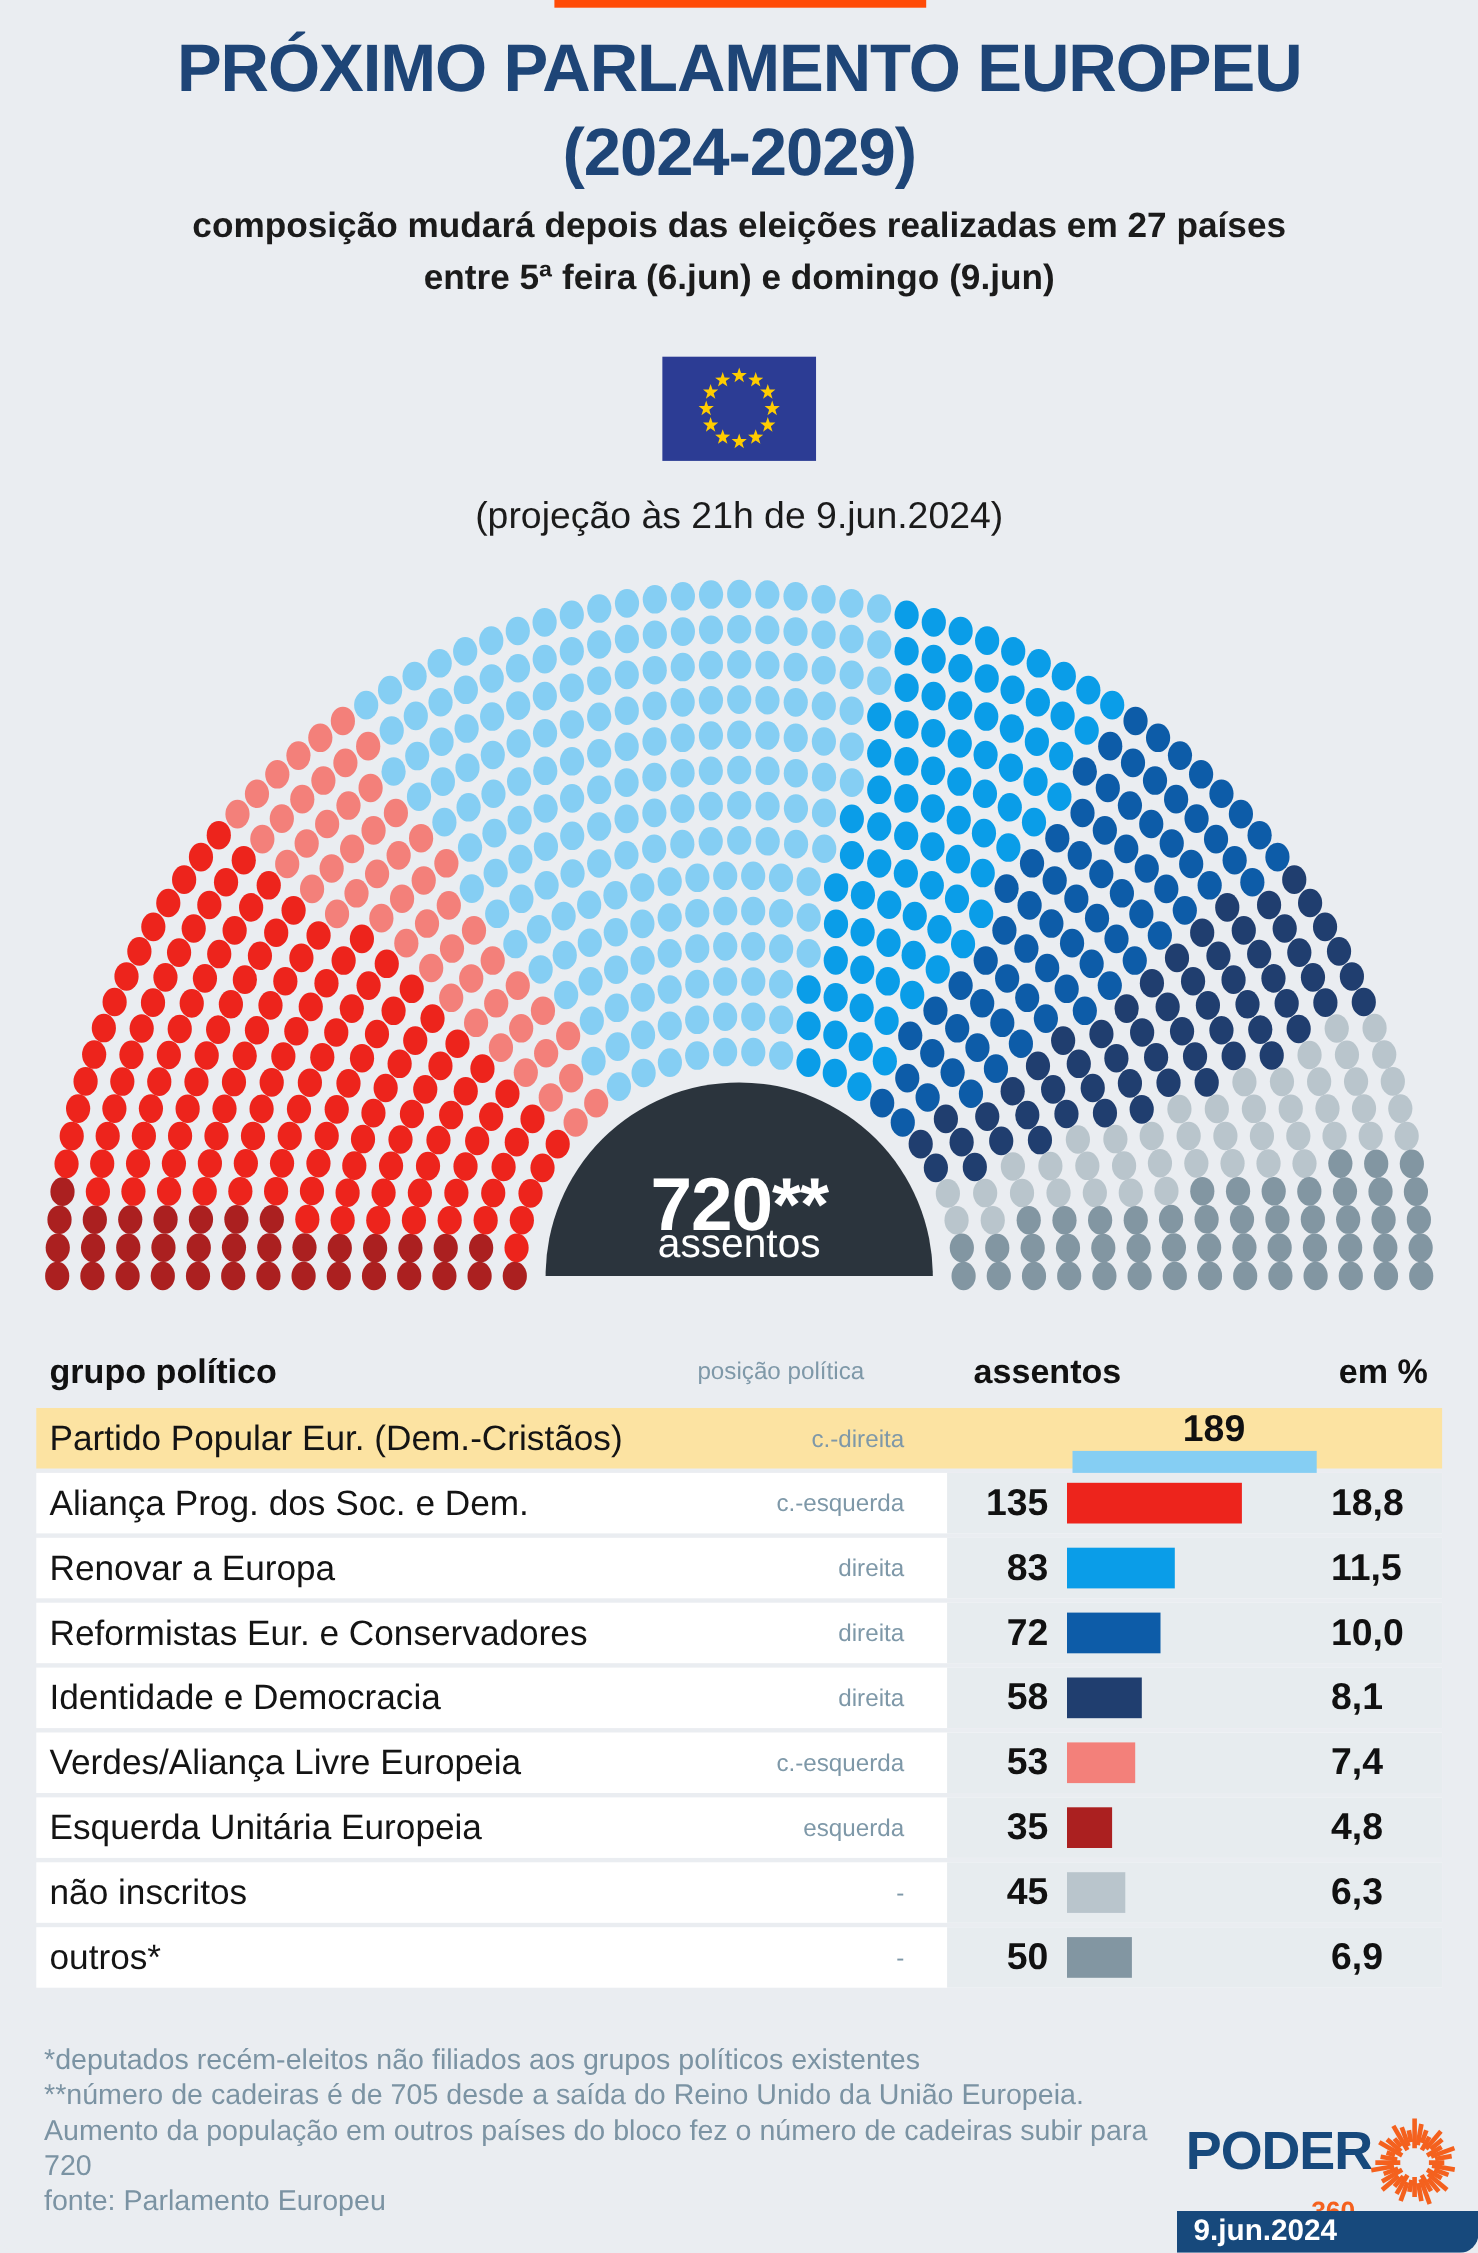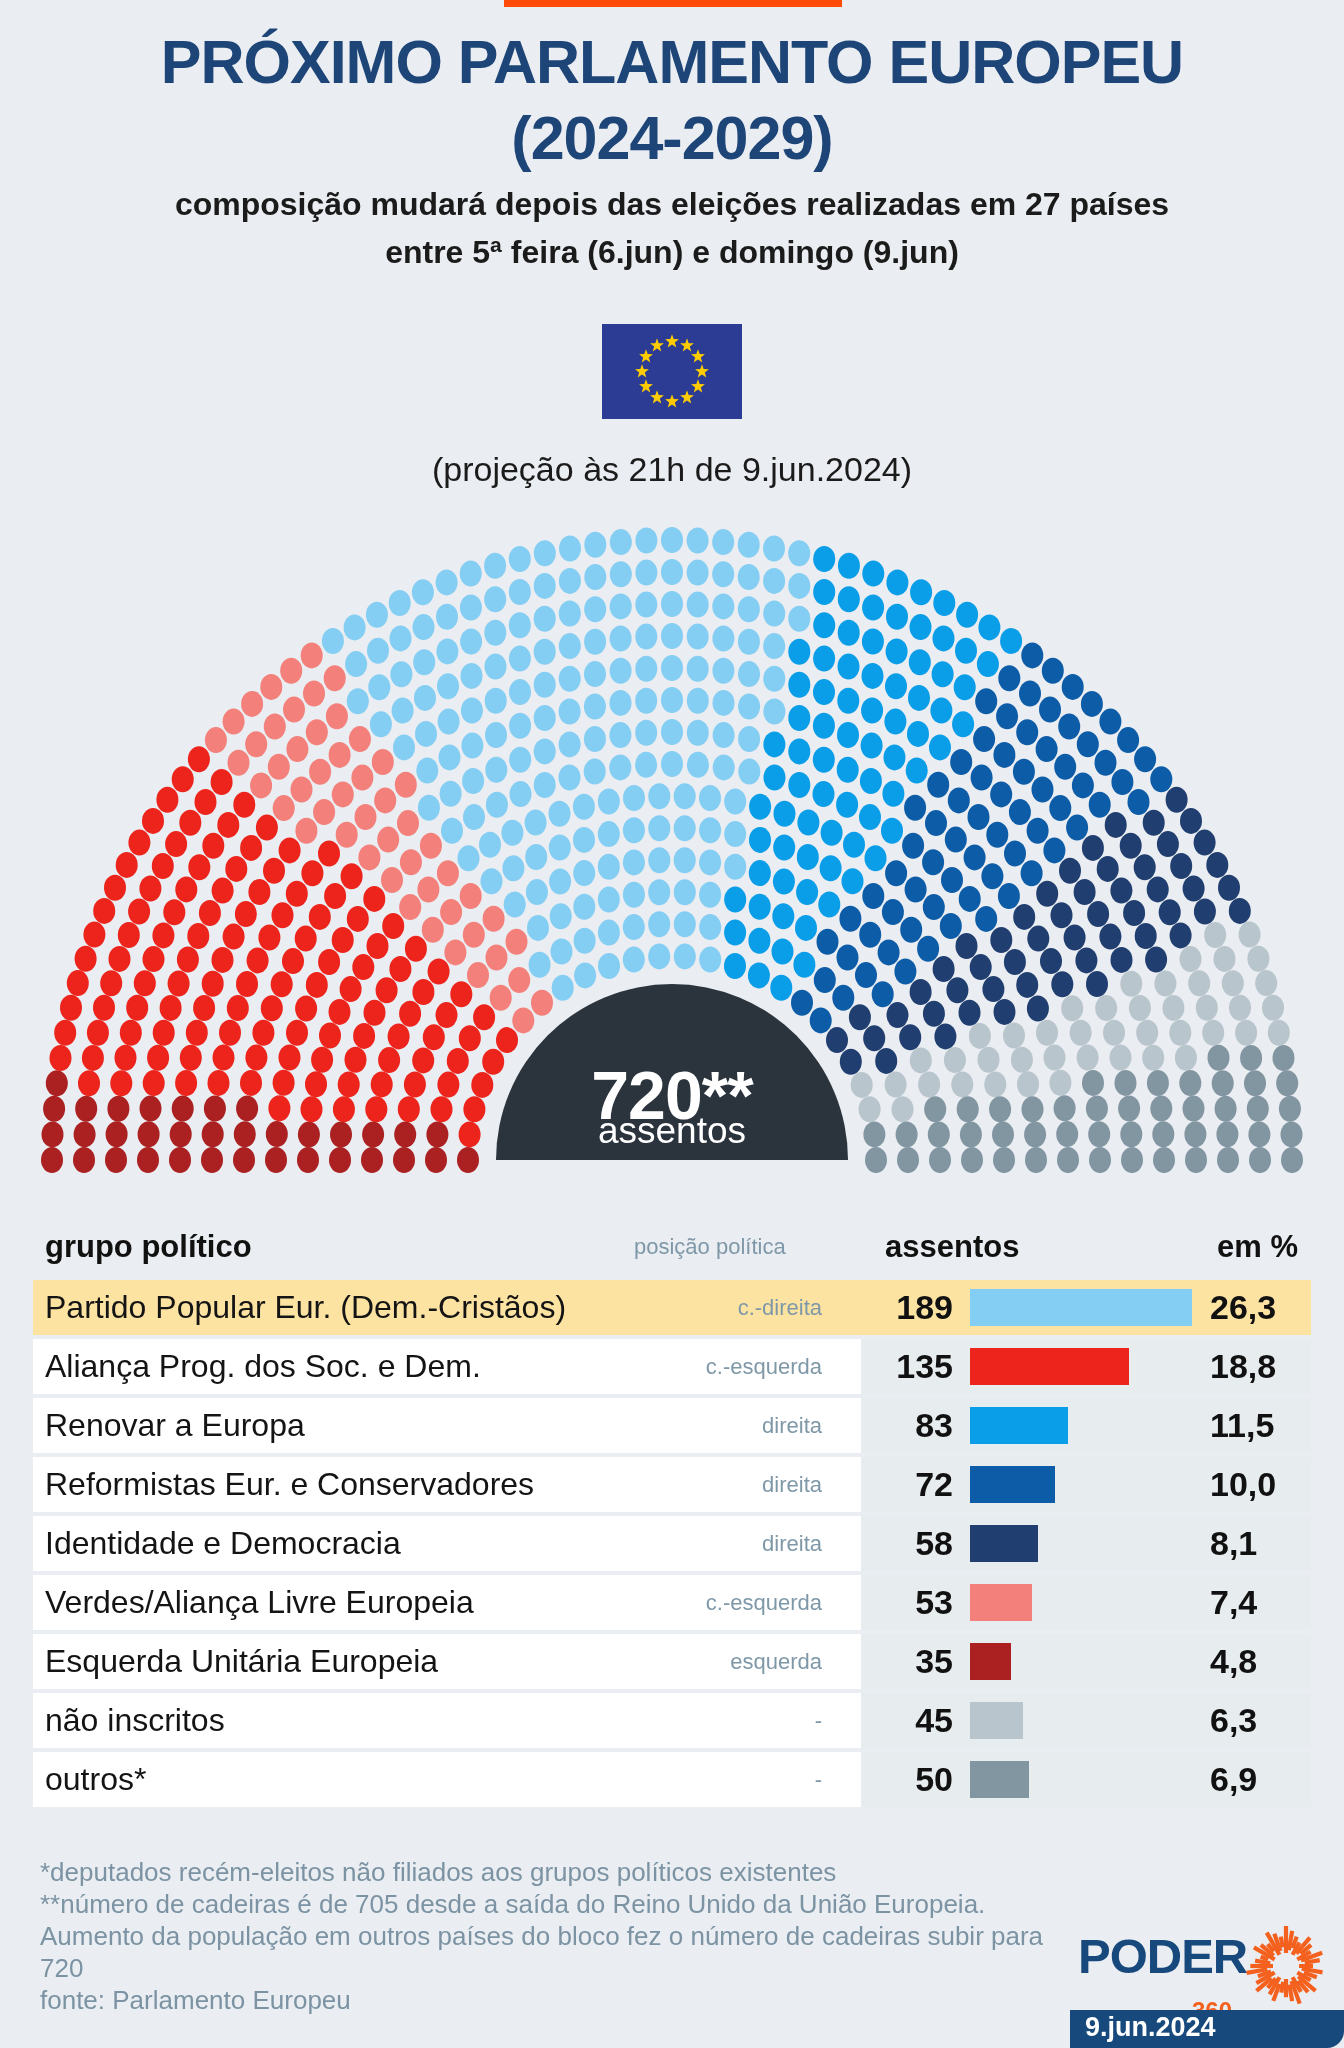--- a/index.html
+++ b/index.html
@@ -24,21 +24,21 @@
   .th-right{width:450px;display:flex;align-items:center;}
   .th-seats{font-size:31px;font-weight:700;color:#111;padding-left:24px;}
   .th-pct{flex:1;text-align:right;padding-right:13px;font-size:31px;font-weight:700;color:#111;}
 
   .trow{display:flex;align-items:stretch;height:55px;margin-top:4px;background:#ffffff;gap:12px;}
   .trow.hl{background:#fce3a2;}
   .c-name{flex:1;padding-left:12px;font-size:32px;color:#141414;display:flex;align-items:center;}
   .c-pos{width:200px;padding-right:27px;font-size:22px;color:#7e98a8;display:flex;
          align-items:center;justify-content:flex-end;}
   .c-right{width:450px;display:flex;align-items:center;background:#e7ecef;}
-  .trow.hl .c-right{background:transparent;}
+  .trow.hl .c-right{background:transparent;flex-direction:column;}
   .c-seats{width:92px;text-align:right;font-size:34px;font-weight:700;color:#111;}
   .c-barwrap{width:240px;padding-left:17px;}
   .bar{height:37px;}
   .c-pct{flex:1;text-align:left;padding-right:18px;font-size:34px;font-weight:700;color:#111;}
 
   .fns{position:absolute;left:40px;top:1856px;font-size:26px;line-height:32px;color:#7b93a3;}
   .logo-poder{position:absolute;left:1078px;top:1928px;font-size:49px;font-weight:700;
               color:#17497c;letter-spacing:-1px;}
   .logo-360{position:absolute;left:1120px;top:1985px;width:112px;text-align:right;font-size:24px;
             font-weight:700;color:#f4611e;margin-top:12px;}

